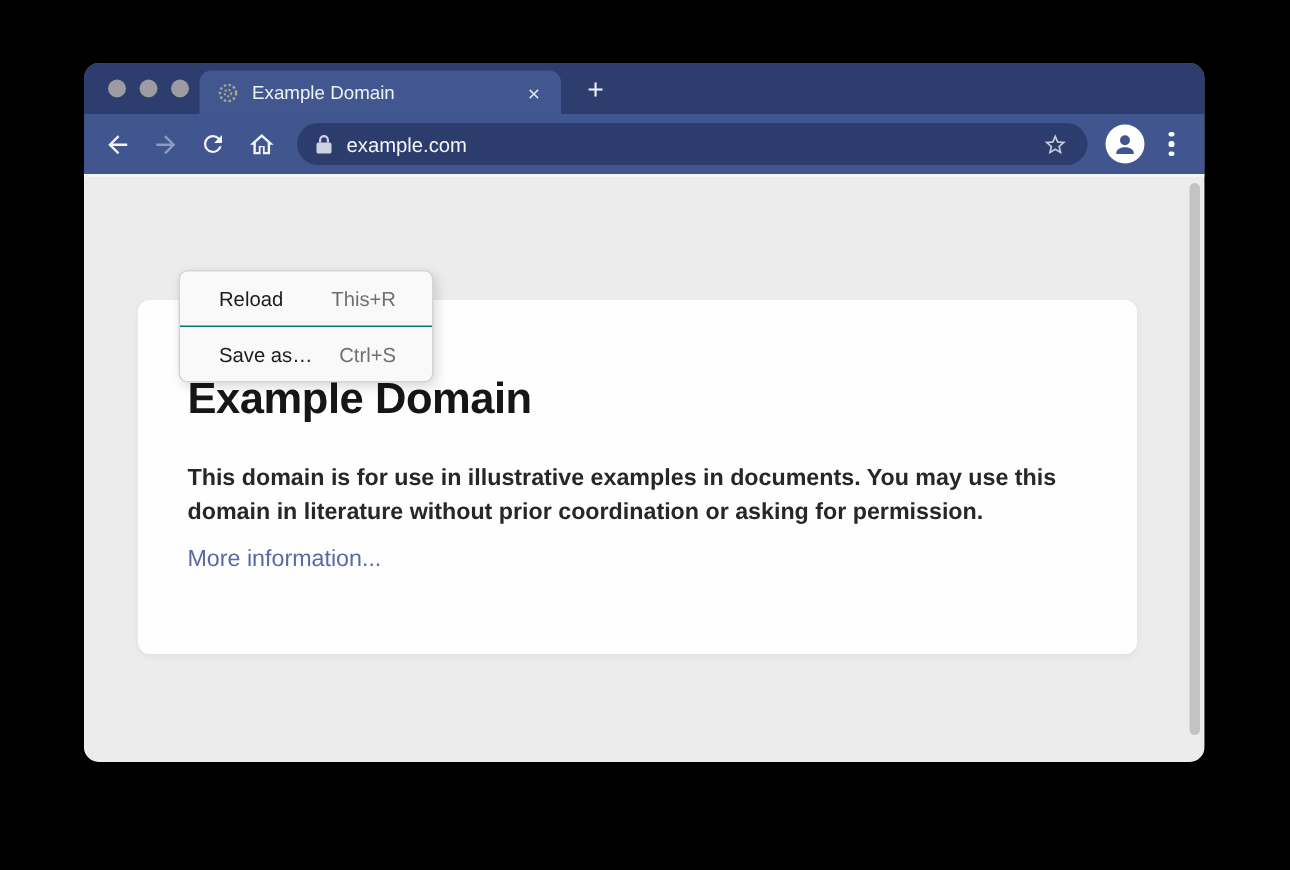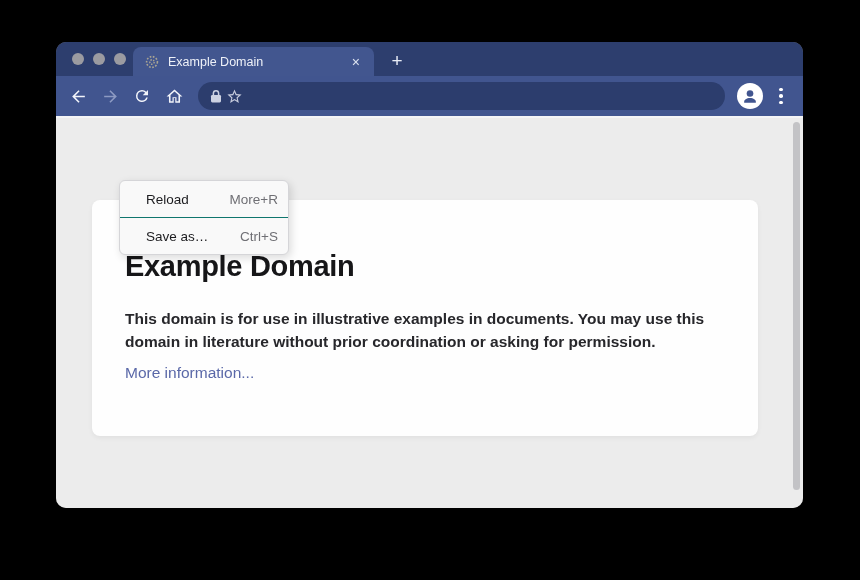--- a/index.html
+++ b/index.html
@@ -55,21 +55,21 @@
   .card p{margin:24px 0 0 0;font-size:15.5px;line-height:23px;color:#27272b;max-width:600px;font-weight:bold;}
   .card a{display:inline-block;margin-top:11px;font-size:15.5px;color:#5a68a8;text-decoration:none;}
   
   .menu{
     position:absolute;left:63px;top:62px;width:170px;
     background:#f9f9f9;border:1px solid #d5d5d8;border-radius:6px;
     box-shadow:2px 3px 8px rgba(0,0,0,0.14);overflow:hidden;box-sizing:border-box;
   }
   .menu-item{
     height:36px;display:flex;align-items:center;justify-content:space-between;
-    padding:0 10px 0 26px;font-size:13.5px;color:#1c1c1f;cursor:default;
+    padding:0 24px 0 26px;font-size:13.5px;color:#1c1c1f;cursor:default;
   }
   .menu-item + .menu-item{border-top:1px solid #0f766e;}
   .shortcut{color:#6f6f74;}
   
   .scrollbar{position:absolute;right:3px;top:4px;width:7px;height:368px;background:#c3c3c6;border-radius:4px;}
 </style>
 </head>
 <body>
 
 <div class="window">
@@ -110,20 +110,21 @@
     <button class="nav-btn">
       <svg width="19" height="19" viewBox="0 0 24 24">
           <path fill="#f2f4fa" d="M12 5.69l5 4.5V18h-2.5v-5h-5v5H7v-7.81l5-4.5M12 3L2 12h3v8h6v-6h2v6h6v-8h3L12 3z"></path>
         </svg>
     </button>
     <div class="urlbar">
       <svg width="12" height="14" viewBox="0 0 12 14">
         <rect x="1" y="6" width="10" height="7.4" rx="1.3" fill="#cdd2e2"></rect>
         <path d="M3.4 6V4.3a2.6 2.6 0 0 1 5.2 0V6" fill="none" stroke="#cdd2e2" stroke-width="1.5"></path>
       </svg>
+      <span class="url-text">example.com</span>
       <button class="star-btn">
         <svg width="17" height="17" viewBox="0 0 24 24">
             <path fill="#c6cbdd" d="M22 9.24l-7.19-.62L12 2 9.19 8.63 2 9.24l5.46 4.73L5.82 21 12 17.27 18.18 21l-1.63-7.03L22 9.24zM12 15.4l-3.76 2.27 1-4.28-3.32-2.88 4.38-.38L12 6.1l1.71 4.04 4.38.38-3.32 2.88 1 4.28L12 15.4z"></path>
           </svg>
       </button>
     </div>
     <button class="avatar">
       <svg width="20" height="20" viewBox="0 0 24 24">
         <circle cx="12" cy="9" r="4" fill="#41558f"></circle>
         <path d="M12 14.5c-4.2 0-7 2.1-7 4.5v1h14v-1c0-2.4-2.8-4.5-7-4.5z" fill="#41558f"></path>
@@ -140,21 +141,21 @@
 
     <div class="card">
       <h1>Example Domain</h1>
       <p>This domain is for use in illustrative examples in documents. You may use this domain in literature without prior coordination or asking for permission.</p>
       <a href="#">More information...</a>
     </div>
 
     <div class="menu">
       <div class="menu-item">
         <span>Reload</span>
-        <span class="shortcut">More+R</span>
+        <span class="shortcut">This+R</span>
       </div>
       <div class="menu-item">
         <span>Save as…</span>
         <span class="shortcut">Ctrl+S</span>
       </div>
     </div>
 
     <div class="scrollbar"></div>
   </div>
 

